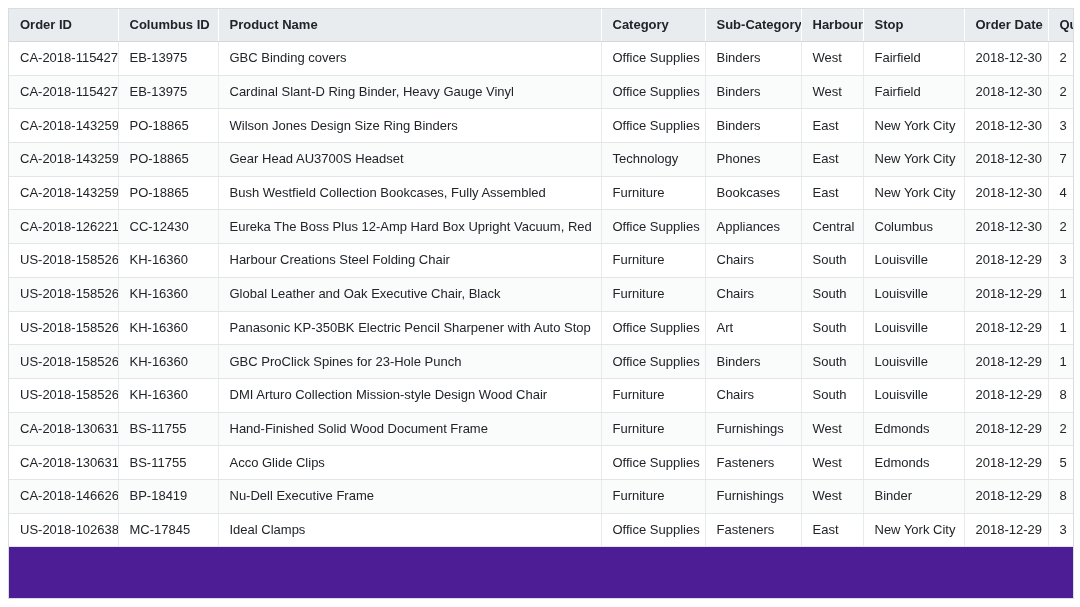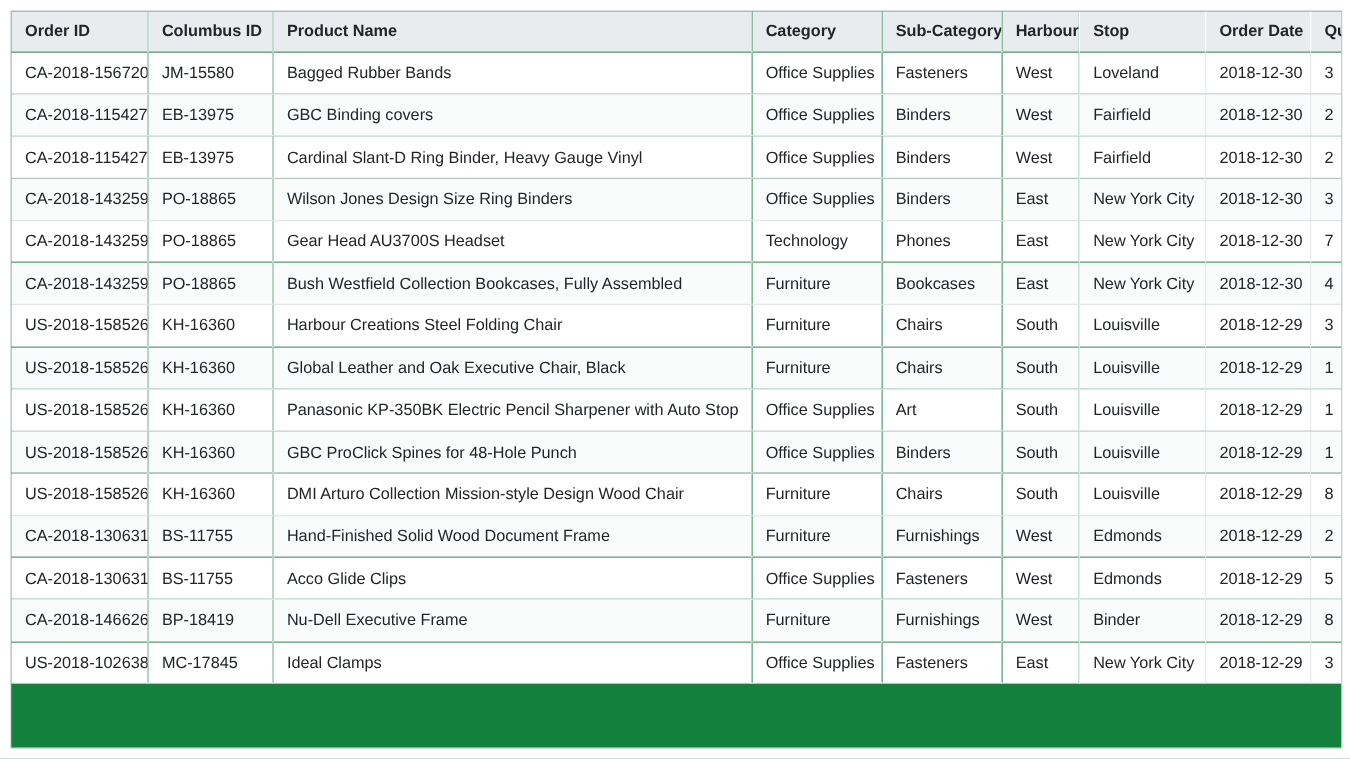--- a/index.html
+++ b/index.html
@@ -17,21 +17,21 @@
   .table-wrap {
     position: absolute;
     top: 8px;
     left: 8px;
     width: 1066px;
     height: 591px;
     overflow: hidden;
     border: 1px solid #d8dde2;
     border-radius: 1px;
     box-sizing: border-box;
-    background: #15803d;
+    background: #4c1d95;
   }
   table.orders {
     border-collapse: collapse;
     table-layout: fixed;
     width: 1064px;
     font-size: 13px;
     color: #212529;
   }
   table.orders th, table.orders td {
     overflow: hidden;
@@ -90,31 +90,20 @@
         <th>Category</th>
         <th>Sub-Category</th>
         <th>Harbour</th>
         <th>Stop</th>
         <th>Order Date</th>
         <th>Quantity</th>
       </tr>
     </thead>
     <tbody>
         <tr>
-          <td>CA-2018-156720</td>
-          <td>JM-15580</td>
-          <td>Bagged Rubber Bands</td>
-          <td>Office Supplies</td>
-          <td>Fasteners</td>
-          <td>West</td>
-          <td>Loveland</td>
-          <td>2018-12-30</td>
-          <td>3</td>
-        </tr>
-        <tr>
           <td>CA-2018-115427</td>
           <td>EB-13975</td>
           <td>GBC Binding covers</td>
           <td>Office Supplies</td>
           <td>Binders</td>
           <td>West</td>
           <td>Fairfield</td>
           <td>2018-12-30</td>
           <td>2</td>
         </tr>
@@ -156,20 +145,31 @@
           <td>PO-18865</td>
           <td>Bush Westfield Collection Bookcases, Fully Assembled</td>
           <td>Furniture</td>
           <td>Bookcases</td>
           <td>East</td>
           <td>New York City</td>
           <td>2018-12-30</td>
           <td>4</td>
         </tr>
         <tr>
+          <td>CA-2018-126221</td>
+          <td>CC-12430</td>
+          <td>Eureka The Boss Plus 12-Amp Hard Box Upright Vacuum, Red</td>
+          <td>Office Supplies</td>
+          <td>Appliances</td>
+          <td>Central</td>
+          <td>Columbus</td>
+          <td>2018-12-30</td>
+          <td>2</td>
+        </tr>
+        <tr>
           <td>US-2018-158526</td>
           <td>KH-16360</td>
           <td>Harbour Creations Steel Folding Chair</td>
           <td>Furniture</td>
           <td>Chairs</td>
           <td>South</td>
           <td>Louisville</td>
           <td>2018-12-29</td>
           <td>3</td>
         </tr>
@@ -191,21 +191,21 @@
           <td>Office Supplies</td>
           <td>Art</td>
           <td>South</td>
           <td>Louisville</td>
           <td>2018-12-29</td>
           <td>1</td>
         </tr>
         <tr>
           <td>US-2018-158526</td>
           <td>KH-16360</td>
-          <td>GBC ProClick Spines for 48-Hole Punch</td>
+          <td>GBC ProClick Spines for 23-Hole Punch</td>
           <td>Office Supplies</td>
           <td>Binders</td>
           <td>South</td>
           <td>Louisville</td>
           <td>2018-12-29</td>
           <td>1</td>
         </tr>
         <tr>
           <td>US-2018-158526</td>
           <td>KH-16360</td>

